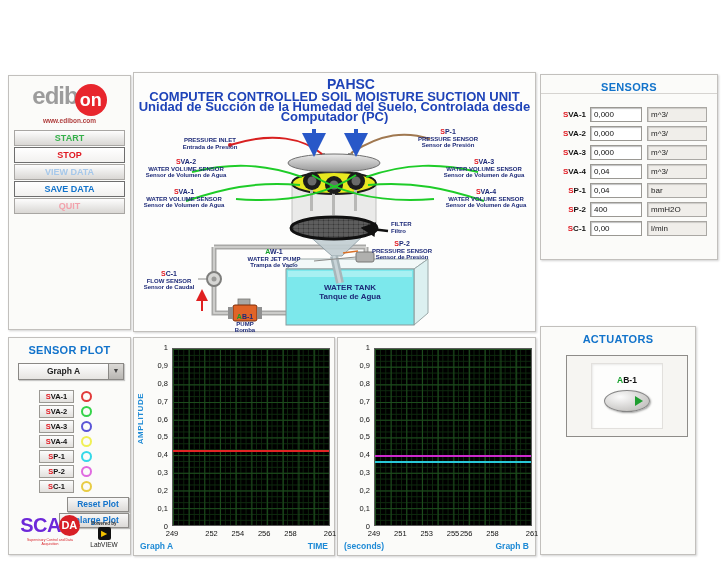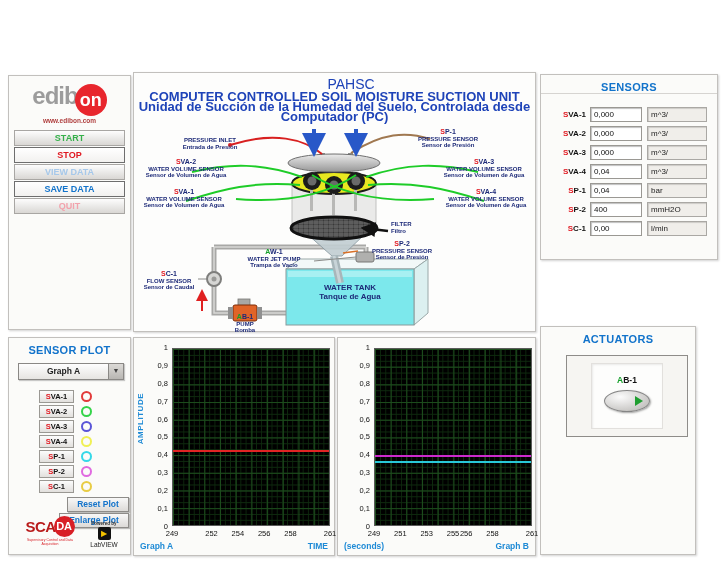--- a/index.html
+++ b/index.html
@@ -13,21 +13,21 @@
   .logo-gray{font-size:24px;color:#9c9c9c;font-weight:bold;letter-spacing:-1px;}
   .logo-on{display:inline-block;background:#e8262d;color:#fff;border-radius:50%;width:32px;height:32px;line-height:32px;font-size:18px;font-weight:bold;vertical-align:middle;margin-left:-3px;}
   .logo-url{font-size:6.5px;color:#b04040;margin-top:1px;font-weight:bold;}
   .btn-col{position:absolute;top:54px;left:5px;right:5px;}
   .side-btn{height:14px;line-height:14px;text-align:center;font-size:9px;font-weight:bold;background:linear-gradient(#fdfdfd,#d9d7d4);border:1px solid #a8a6a3;margin-bottom:1px;cursor:pointer;}
   .side-btn.active{background:linear-gradient(#ffffff,#f2f1ef);border:1px solid #6e6e6e;}
 
   
   #diagram{left:133px;top:72px;width:403px;height:260px;background:#fdfdfc;}
   .d-head{position:absolute;top:3px;left:0;right:0;text-align:center;}
-  .d-title{font-size:14px;font-weight:normal;color:#1e43b8;padding-left:33px;}
+  .d-title{font-size:14px;font-weight:bold;color:#1e43b8;padding-left:33px;}
   .d-sub{font-size:13px;font-weight:bold;color:#1e43b8;line-height:10px;}
   .diagram-svg{position:absolute;left:0;top:0;width:403px;height:260px;}
   .dlabel{position:absolute;text-align:center;color:#1d2a78;line-height:6.5px;}
   .dl-code{font-size:7px;font-weight:bold;}
   .dl-name{font-size:6px;font-weight:bold;}
   .dl-es{font-size:6px;font-weight:bold;}
   .pfx-red{color:#e01820;} .pfx-green{color:#15a02a;}
   .tank-label{line-height:9px;}
   .tank-label .dl-name{font-size:8px;} .tank-label .dl-es{font-size:8px;}
 
@@ -46,21 +46,21 @@
   .dropdown-value{flex:1;text-align:center;font-size:8.5px;line-height:14px;font-weight:bold;color:#222;}
   .dropdown-arrow{width:14px;background:linear-gradient(#dcdad7,#b8b6b2);border-left:1px solid #8a8885;font-size:7px;line-height:14px;text-align:center;color:#444;}
   .legend{position:absolute;top:50px;left:0;right:0;}
   .legend-row{display:flex;align-items:center;margin:2px 0 2px 30px;}
   .legend-label{width:33px;height:11px;line-height:11px;background:linear-gradient(#fcfcfc,#e2e0dd);border:1px solid #9a9893;font-size:7.5px;font-weight:bold;text-align:center;color:#111;cursor:pointer;}
   .legend-ring{width:7px;height:7px;border-radius:50%;border:2px solid #000;margin-left:7px;background:transparent;cursor:pointer;}
   .plot-btn{position:absolute;height:13px;line-height:12px;font-size:8.5px;font-weight:bold;color:#1273cb;background:linear-gradient(#f8f8f8,#dcdad7);border:1px solid #8e8c89;box-shadow:1px 1px 1px rgba(0,0,0,.25);text-align:center;cursor:pointer;}
   #reset-btn{top:159px;left:58px;width:60px;}
   #enlarge-btn{top:175px;left:50px;width:68px;}
   .scada{position:absolute;bottom:8px;left:10px;width:62px;text-align:center;}
-  .scada-sca{color:#b91c1c;font-weight:bold;font-size:15px;letter-spacing:-.5px;vertical-align:middle;}
+  .scada-sca{color:#6d28d9;font-weight:bold;font-size:20px;letter-spacing:-.5px;vertical-align:middle;}
   .scada-da{display:inline-block;width:21px;height:21px;background:#d81f26;border-radius:50%;color:#fff;font-size:11px;font-weight:bold;text-align:center;line-height:21px;margin-left:-2px;vertical-align:middle;}
   .scada-sub{font-size:3.5px;color:#d81f26;margin-top:1px;}
   .lv{position:absolute;bottom:6px;right:8px;text-align:center;width:36px;}
   .lv-pb{font-size:4.5px;color:#333;font-weight:bold;}
   .lv-box{width:13px;height:13px;background:#111;margin:1px auto;color:#f5c400;font-size:8px;line-height:13px;border-radius:2px;}
   .lv-name{font-size:6.5px;color:#222;}
 
   
   .graph-panel{background:#fbfbf9;}
   #graphA{left:133px;top:337px;width:202px;height:219px;}

